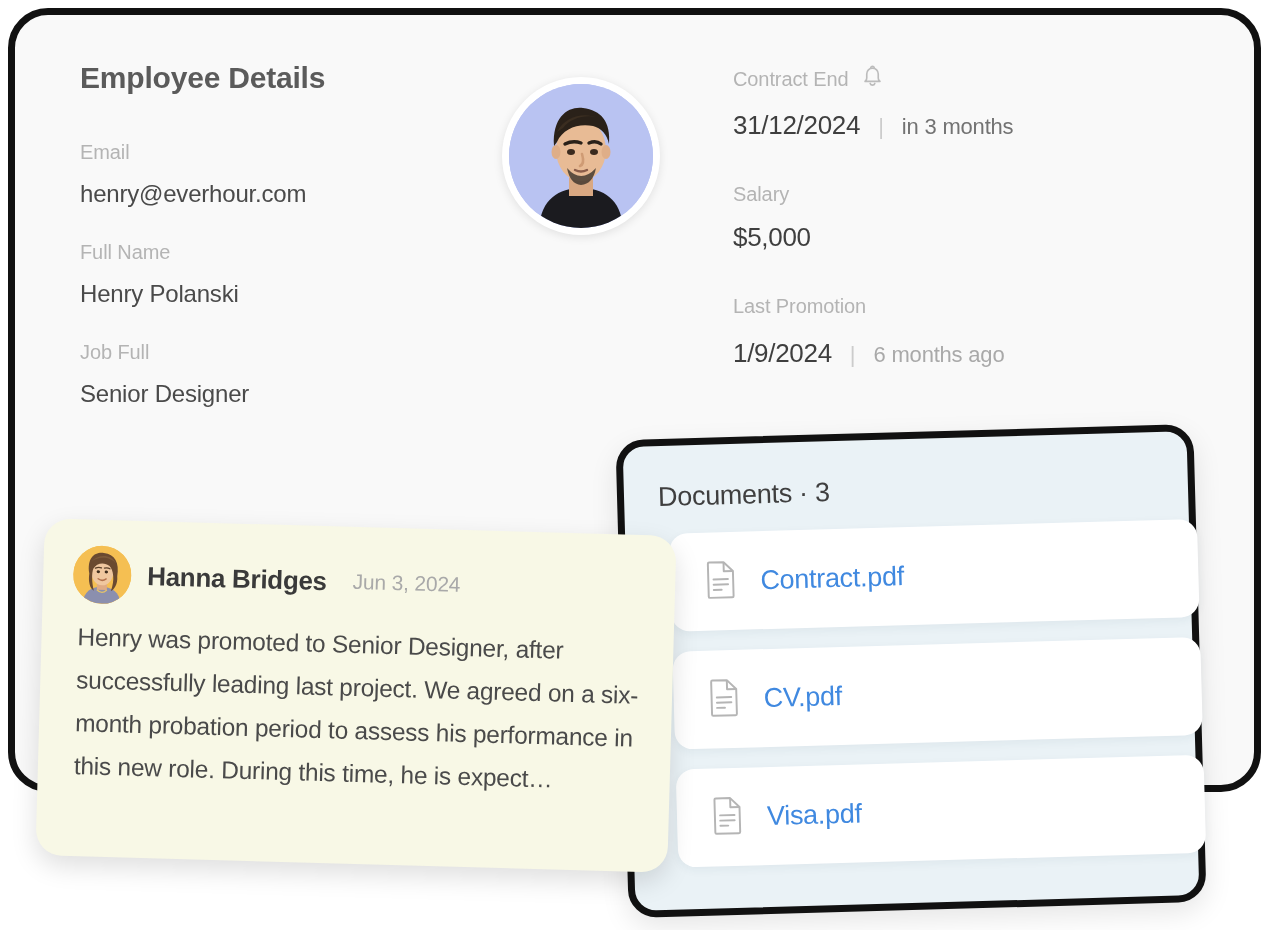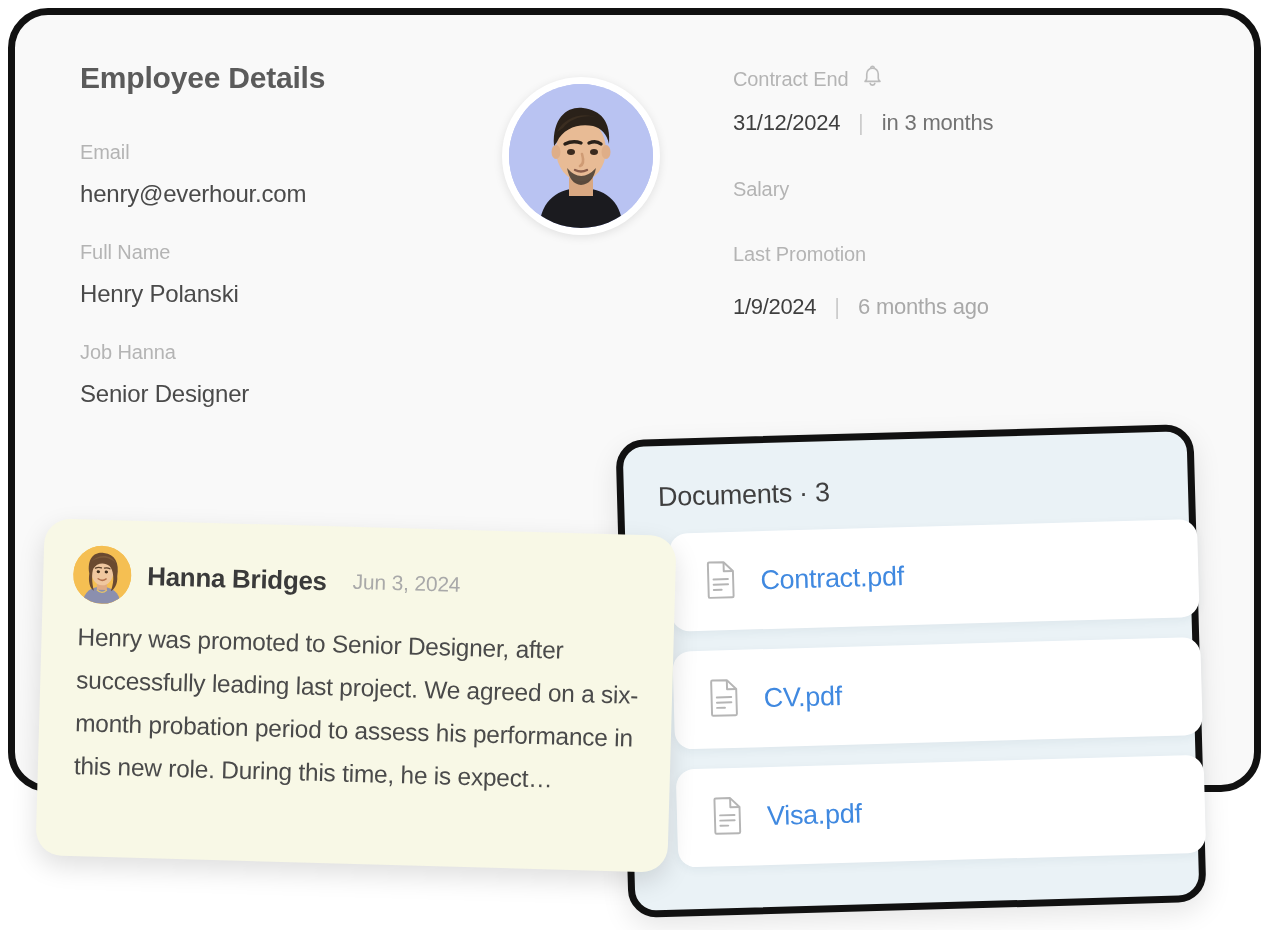--- a/index.html
+++ b/index.html
@@ -88,21 +88,21 @@
 
   .bell-icon { display: block; }
 
   .value-row {
     display: flex;
     align-items: baseline;
     gap: 0;
   }
 
   .value-main {
-    font-size: 22px;
+    font-size: 26px;
     color: #3f3f3f;
     letter-spacing: -0.3px;
     text-align: right;
   }
 
   .value-sep {
     color: #cccccc;
     font-size: 22px;
     padding: 0 18px;
   }
@@ -255,21 +255,21 @@
           <div class="field-label">Email</div>
           <div class="field-value">henry@everhour.com</div>
         </div>
 
         <div class="field">
           <div class="field-label">Full Name</div>
           <div class="field-value">Henry Polanski</div>
         </div>
 
         <div class="field">
-          <div class="field-label">Job Hanna</div>
+          <div class="field-label">Job Full</div>
           <div class="field-value">Senior Designer</div>
         </div>
       </div>
 
       <div class="employee-avatar">
         <div class="photo">
           <svg viewBox="0 0 144 144" width="144" height="144" aria-hidden="true">
             <rect width="144" height="144" fill="#b9c3f2"></rect>
 
             <path d="M30 144 C32 115 50 104 72 104 C94 104 112 115 114 144 Z" fill="#1b1b1f"></path>
@@ -317,25 +317,28 @@
             <span class="value-main">31/12/2024</span>
             <span class="value-sep">|</span>
             <span class="value-sub danger">in 3 months</span>
           </div>
         </div>
 
         <div class="field" style="margin-top:42px;">
           <div class="label-row">
             <span class="field-label" style="margin-bottom:0">Salary</span>
           </div>
+          <div class="value-row">
+            <span class="value-main">$5,000</span>
+          </div>
         </div>
 
         <div class="field" style="margin-top:42px;">
           <div class="label-row">
-            <span class="field-label" style="margin-bottom:12px">Last Promotion</span>
+            <span class="field-label" style="margin-bottom:4px">Last Promotion</span>
           </div>
           <div class="value-row">
             <span class="value-main">1/9/2024</span>
             <span class="value-sep">|</span>
             <span class="value-sub muted">6 months ago</span>
           </div>
         </div>
 
       </div>
     </div>

